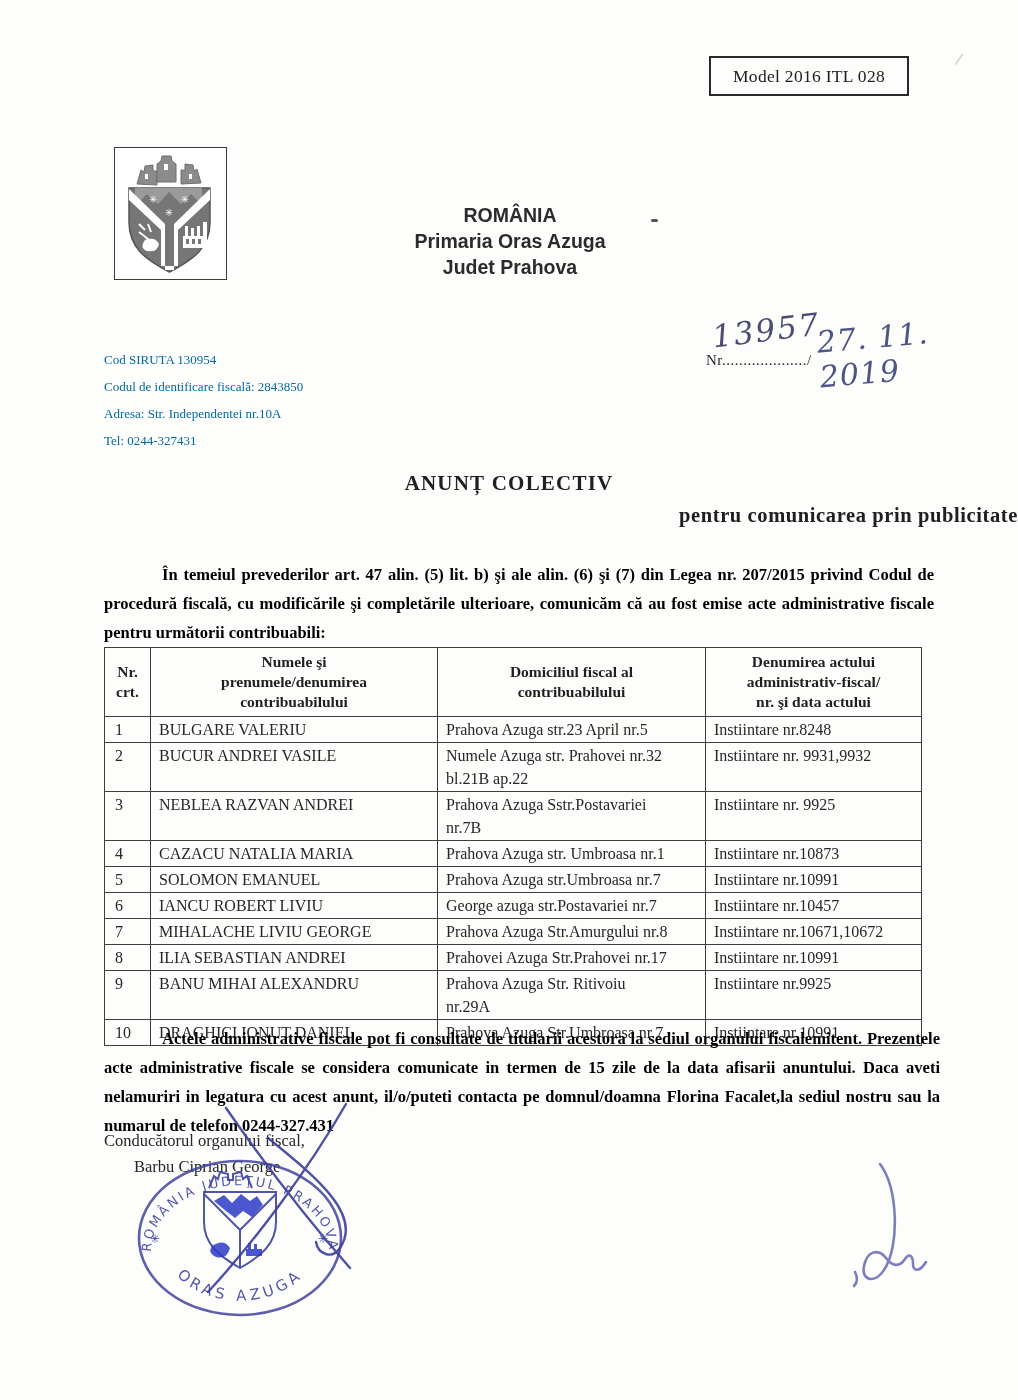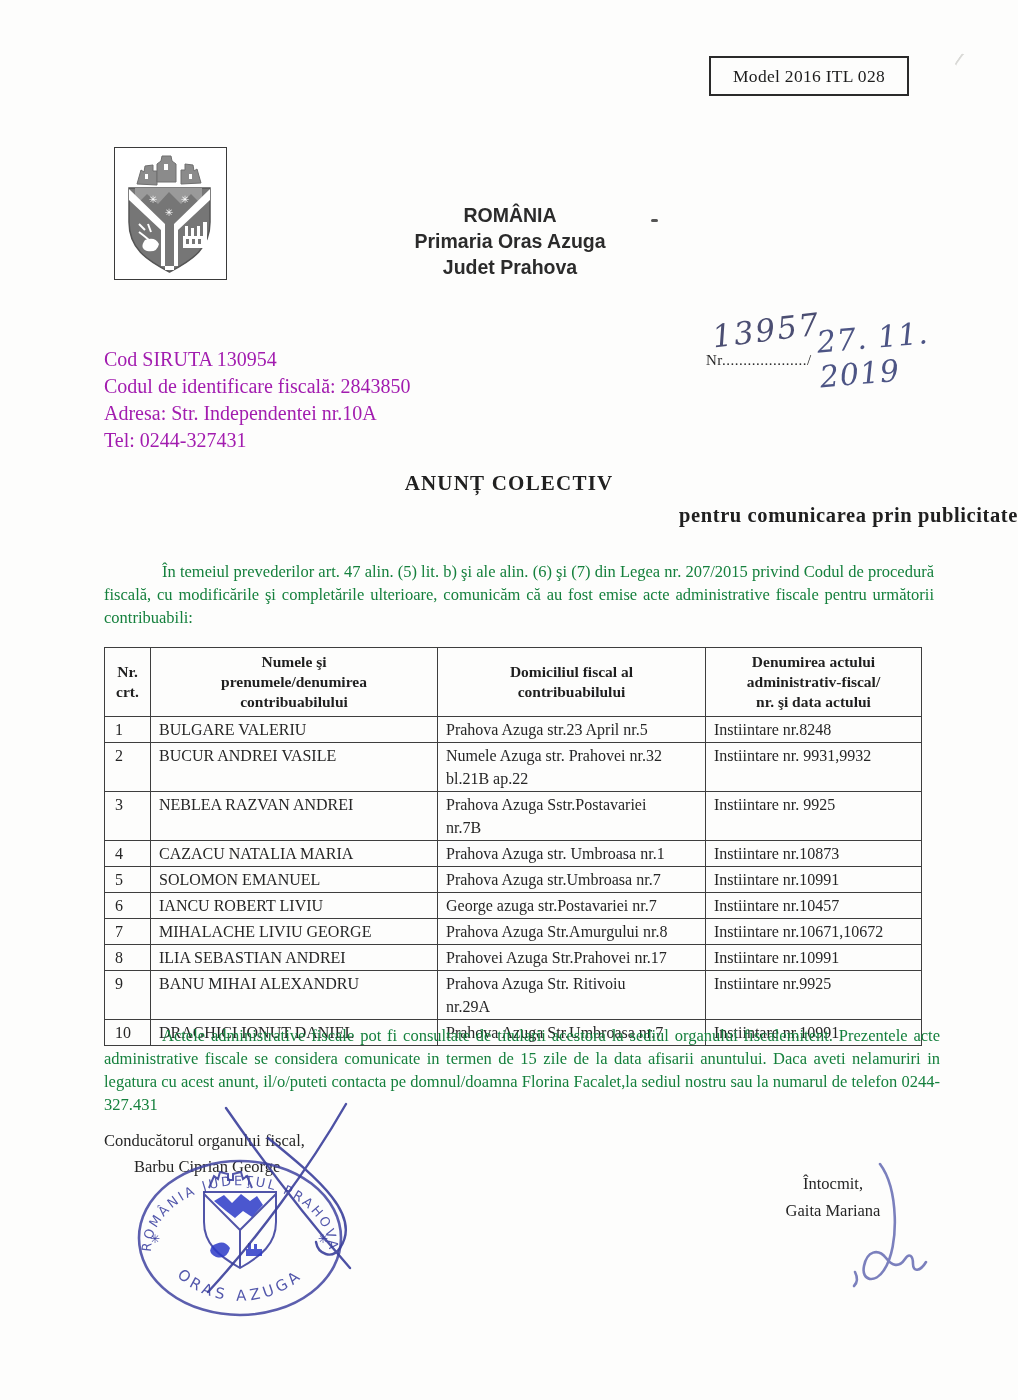--- a/index.html
+++ b/index.html
@@ -23,34 +23,34 @@
   
   .gov-header{
     left:300px; top:202px; width:420px; text-align:center;
     font-family:"Liberation Sans", sans-serif; font-weight:bold;
     font-size:19.5px; line-height:26px; color:#2b2b2b;
   }
   .dash-artifact{ left:651px; top:219px; width:7px; height:3px; background:#555; border-radius:2px; }
   .smudge{ left:957px; top:55px; width:10px; height:14px; border-left:2px solid #d9d9d6; transform:rotate(35deg); border-radius:3px;}
 
   
-  .ident{ left:104px; top:346px; font-size:20px; line-height:27px; color:#a21caf; }
+  .ident{ left:104px; top:346px; font-size:13px; line-height:27px; color:#0369a1; }
 
   
   .nr-label{ left:706px; top:352px; font-size:15px; color:#2a2a2a; letter-spacing:.5px; }
   .hand{ font-style:italic; color:#4b4e72; font-family:"DejaVu Serif", serif; }
   .hand-number{ left:712px; top:312px; font-size:31px; transform:rotate(-7deg); letter-spacing:2px; }
   .hand-date{ left:818px; top:316px; font-size:30px; transform:rotate(-5deg); color:#4d5585; letter-spacing:1px; }
 
   
   .doc-title{ left:0; top:471px; width:1018px; text-align:center; font-weight:bold; font-size:21px; letter-spacing:1.2px; color:#202020;}
   .doc-subtitle{ left:0; top:504px; width:1018px; text-align:right; font-weight:bold; font-size:20.5px; letter-spacing:.6px; color:#202020;}
 
   
-  .para{ text-align:justify; font-size:16.5px; line-height:23px; color:#15803d; }
+  .para{ text-align:justify; font-size:16.5px; line-height:29px; color:#000000;font-weight:bold; }
   .intro{ left:104px; top:560px; width:830px; text-indent:58px; }
   .closing{ left:104px; top:1024px; width:836px; text-indent:58px; }
 
   
   .tbl-wrap{ left:104px; top:647px; }
   table{ border-collapse:collapse; table-layout:fixed; width:817px; }
   th,td{ border:1.6px solid #3e3e3e; white-space:pre-line; overflow:hidden; }
   th{
     font-size:15.5px; line-height:20px; font-weight:bold; text-align:center;
     vertical-align:middle; height:64px; padding:2px 4px; color:#1f1f1f;
@@ -281,24 +281,20 @@
   </svg>
 
   <svg class="abs sig-x-svg" width="330" height="235" viewBox="0 0 330 235">
     <g stroke="#3a3f9b" stroke-width="2.4" fill="none" stroke-linecap="round" opacity="0.9">
       <path d="M 76 10 C 112 62 158 122 200 170"></path>
       <path d="M 196 6 C 158 72 106 142 58 194"></path>
       <path d="M 118 40 C 170 82 212 118 190 150 C 182 162 168 156 166 144"></path>
     </g>
   </svg>
 
-  <div class="abs intocmit">
-    <div>Întocmit,</div>
-    <div>Gaita Mariana</div>
-  </div>
   <svg class="abs sig-right-svg" width="130" height="160" viewBox="0 0 130 160">
     <g stroke="#7b80bd" stroke-width="2.6" fill="none" stroke-linecap="round">
       <path d="M 62 6 C 80 30 82 88 66 112 C 57 126 43 123 46 108 C 49 93 60 90 68 100 C 74 108 81 110 87 101 C 91 95 95 97 95 106 C 95 114 102 114 108 104"></path>
       <path d="M 37 114 c 3 6 2 11 -1 14"></path>
     </g>
   </svg>
 
 </div>
 
 </body></html>

